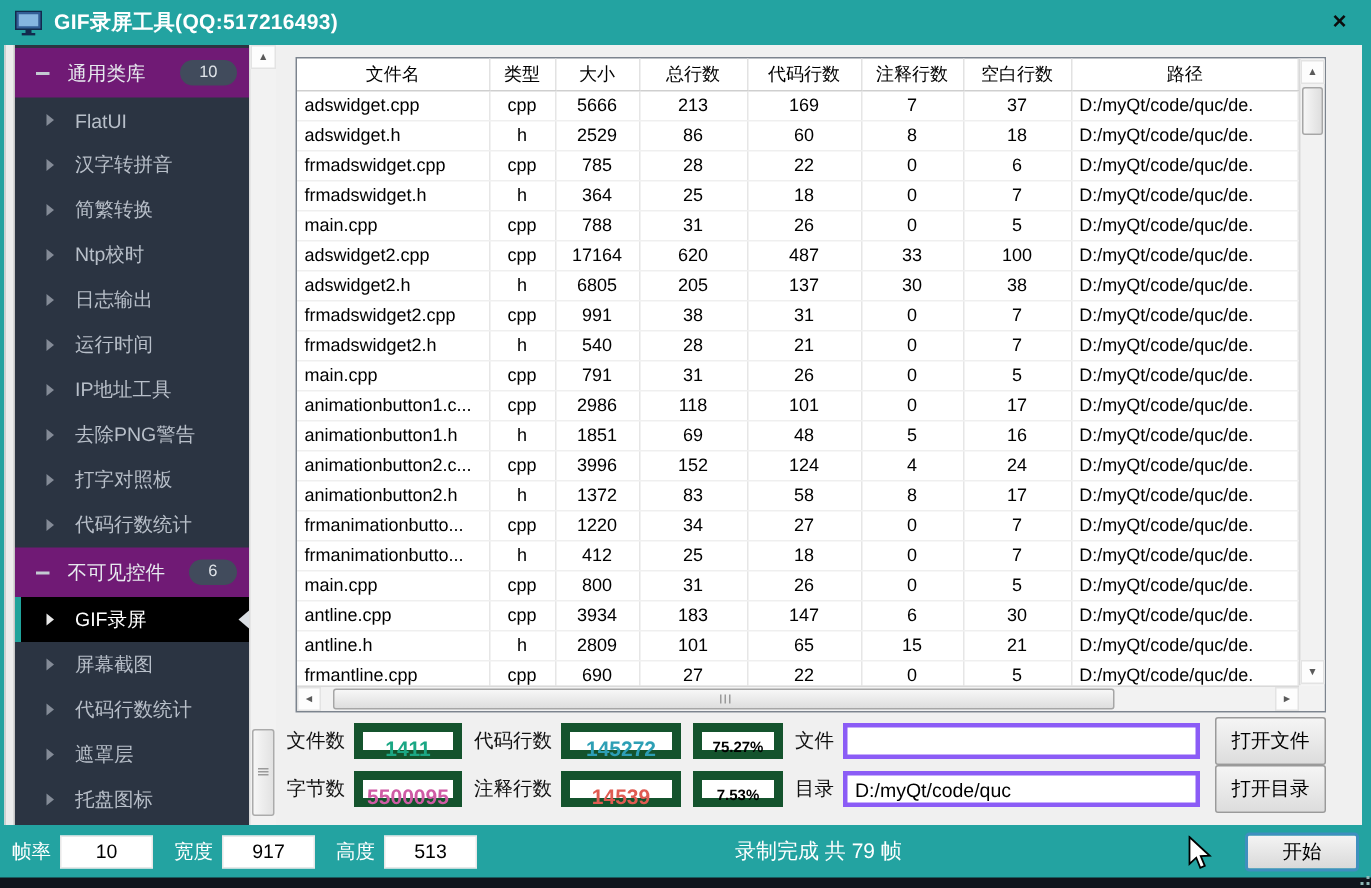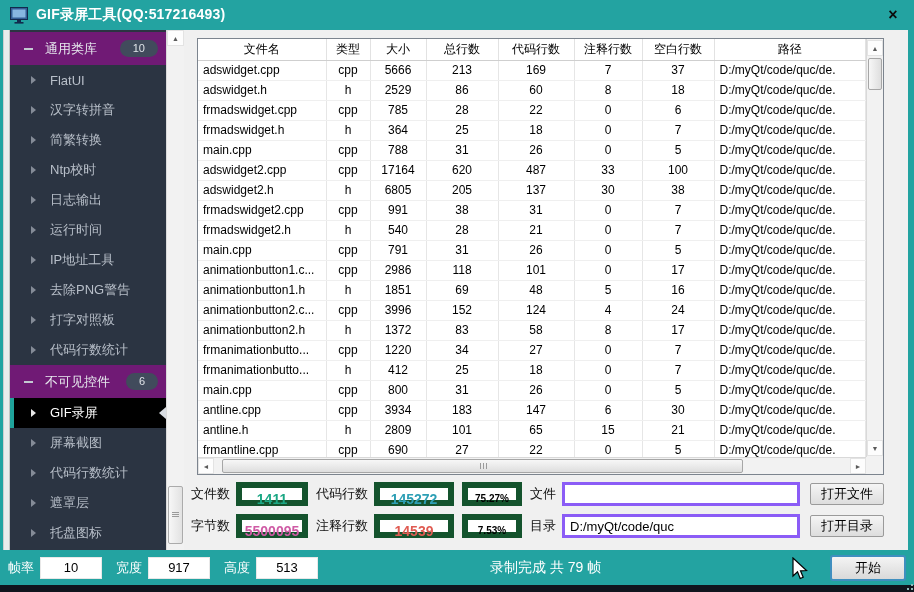--- a/index.html
+++ b/index.html
@@ -94,21 +94,21 @@
   
   .stats { position:absolute; left:7px; right:24px; top:451px; }
   .stat-row { display:flex; align-items:center; height:26px; margin-bottom:6px; }
   .stat-label { font-size:13px; color:#111; margin-right:6px; white-space:nowrap; }
   .stat-box { width:72px; height:24px; background:#fff; border:6px solid #14532d;
               font-size:14px; font-weight:bold; text-align:center; line-height:22px; margin-right:8px; }
   .stat-box.wide { width:80px; }
   .stat-box.pct { width:60px; color:#000; font-size:10px; }
   .stat-input { flex:1 1 auto; height:24px; background:#fff; border:3px solid #8b5cf6;
                 font-size:13px; padding:0 5px; margin-right:10px; font-family:inherit; color:#000; }
-  .win-btn { width:74px; height:22px; background:linear-gradient(#f5f5f5,#dddddd);
+  .win-btn { width:74px; height:32px; background:linear-gradient(#f5f5f5,#dddddd);
              border:1px solid #9a9a9a; border-radius:2px; font-size:13px; color:#000;
              font-family:inherit; }
 
   
   .bottombar { position:absolute; left:0; right:0; bottom:7px; height:35px; background:#23a3a1;
                display:flex; align-items:center; padding:0 8px; }
   .bb-field { display:flex; align-items:center; margin-right:14px; }
   .bb-label { color:#ffffff; font-size:13px; margin-right:6px; }
   .bb-input { width:62px; height:22px; border:1px solid #e8e8e8; background:#fff; text-align:center;
               font-size:13px; font-family:inherit; color:#000; }

